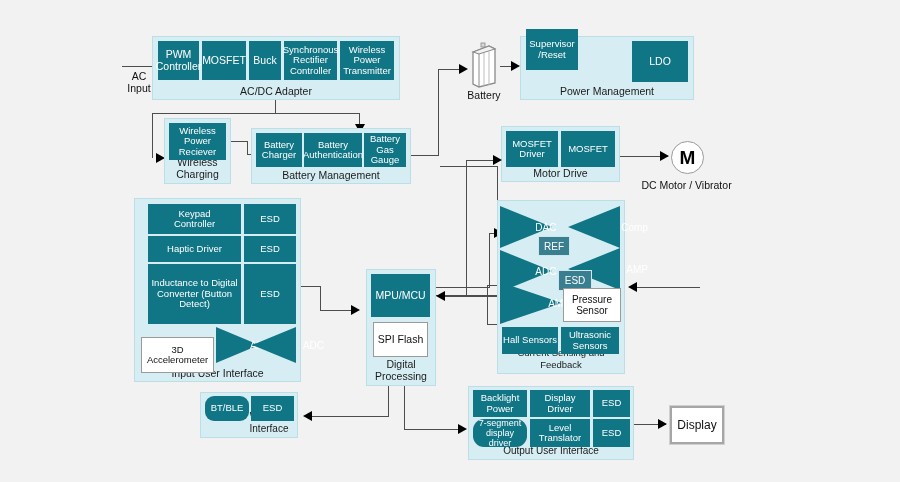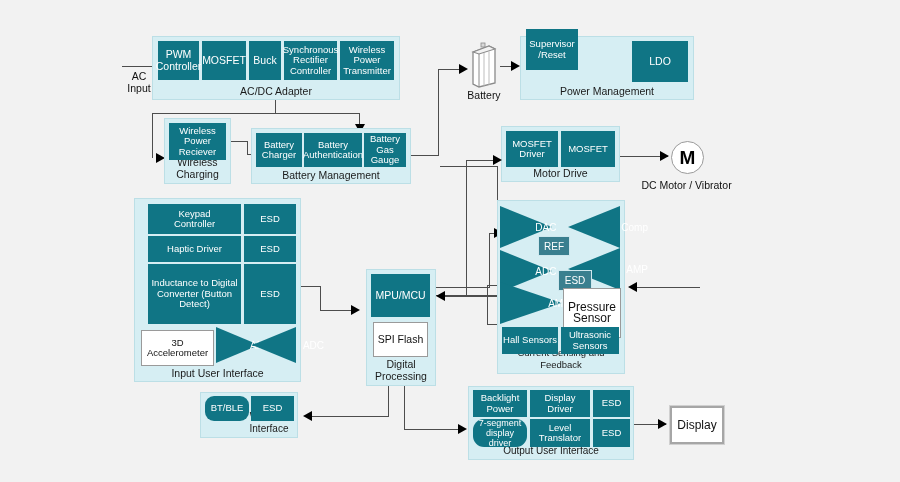--- a/index.html
+++ b/index.html
@@ -231,21 +231,21 @@
   </div>
   <div class="blk sm" style="left:244px;top:236px;width:52px;height:26px;">
     <span>ESD</span>
   </div>
   <div class="blk sm" style="left:148px;top:264px;width:93px;height:60px;">
     <div><span>Inductance to Digital</span><br><span>Converter (Button</span><br><span>Detect)</span></div>
   </div>
   <div class="blk sm" style="left:244px;top:264px;width:52px;height:60px;">
     <span>ESD</span>
   </div>
-  <div class="wblk" style="left:141px;top:330px;width:73px;height:36px;font-size:9.5px;line-height:10.5px;">
+  <div class="wblk" style="left:141px;top:337px;width:73px;height:36px;font-size:9.5px;line-height:10.5px;">
     <div><span>3D</span><br><span>Accelerometer</span></div>
   </div>
   <div class="tri right" style="left:216px;top:327px;width:43px;height:36px;">
     <div class="shape"></div>
     <div class="txt">
         <span>AMP</span>
       </div>
   </div>
   <div class="tri left" style="left:252px;top:327px;width:44px;height:36px;">
     <div class="shape"></div>
@@ -326,21 +326,21 @@
   </div>
   <div class="sblk" style="left:558px;top:270px;width:34px;height:21px;">
     <span>ESD</span>
   </div>
   <div class="tri right" style="left:500px;top:282px;width:62px;height:42px;">
     <div class="shape"></div>
     <div class="txt" style="justify-content:center;padding-left:0;">
         <span>AMP</span>
       </div>
   </div>
-  <div class="wblk" style="left:563px;top:288px;width:58px;height:50px;font-size:12px;line-height:11px;">
+  <div class="wblk" style="left:563px;top:288px;width:58px;height:34px;font-size:10px;line-height:11px;">
     <div><span>Pressure</span><br><span>Sensor</span></div>
   </div>
   <div class="blk sm" style="left:502px;top:327px;width:56px;height:27px;">
     <span>Hall Sensors</span>
   </div>
   <div class="blk sm" style="left:561px;top:327px;width:58px;height:27px;">
     <div><span>Ultrasonic</span><br><span>Sensors</span></div>
   </div>
 
   <div class="ln lnh" style="left:636px;top:287px;width:64px;"></div>

